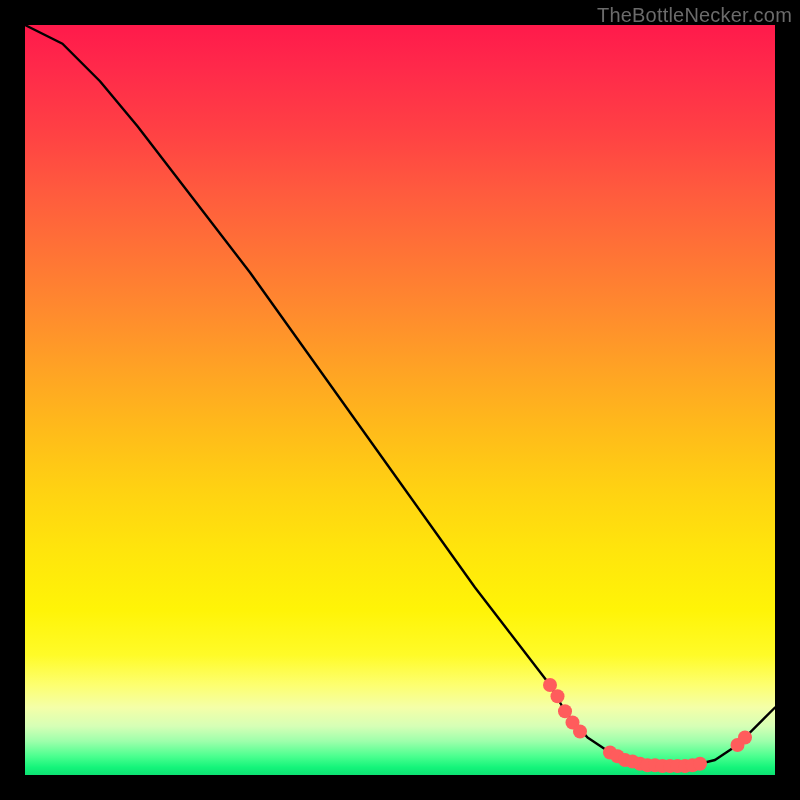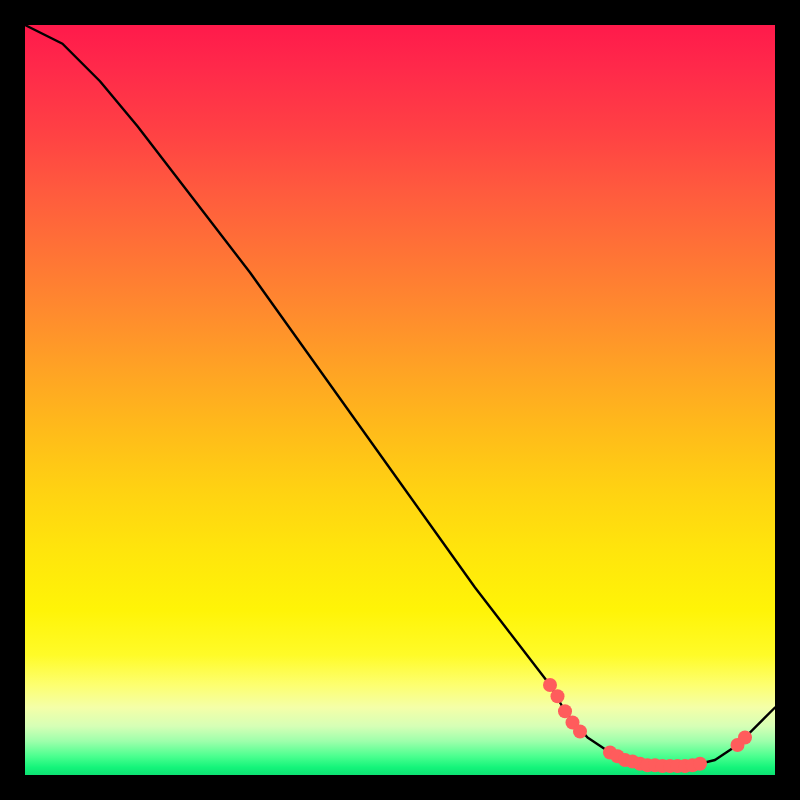--- a/index.html
+++ b/index.html
@@ -64,20 +64,21 @@
     inset: 0;
     width: 100%;
     height: 100%;
     overflow: visible;
   }
 </style>
 </head>
 <body>
 
 <div class="frame">
+  <div class="attribution">TheBottleNecker.com</div>
 
   <div class="plot">
     <div class="gradient"></div>
     <svg class="curve" viewBox="0 0 750 750" preserveAspectRatio="none">
       <path id="curve-path" fill="none" stroke="#000000" stroke-width="2.4" stroke-linecap="round" stroke-linejoin="round" d="M0.00 0.00 L37.50 18.75 L75.00 56.25 L112.50 101.25 L150.00 150.00 L187.50 198.75 L225.00 247.50 L262.50 300.00 L300.00 352.50 L337.50 405.00 L375.00 457.50 L412.50 510.00 L450.00 562.50 L487.50 611.25 L525.00 660.00 L540.00 686.25 L562.50 712.50 L585.00 727.50 L600.00 735.00 L615.00 738.75 L637.50 741.00 L660.00 741.00 L675.00 738.75 L690.00 735.00 L712.50 720.00 L750.00 682.50"></path>
       <g id="markers">
           <circle cx="525.00" cy="660.00" r="7" fill="#ff5c5c"></circle>
           <circle cx="532.50" cy="671.25" r="7" fill="#ff5c5c"></circle>
           <circle cx="540.00" cy="686.25" r="7" fill="#ff5c5c"></circle>
           <circle cx="547.50" cy="697.50" r="7" fill="#ff5c5c"></circle>

